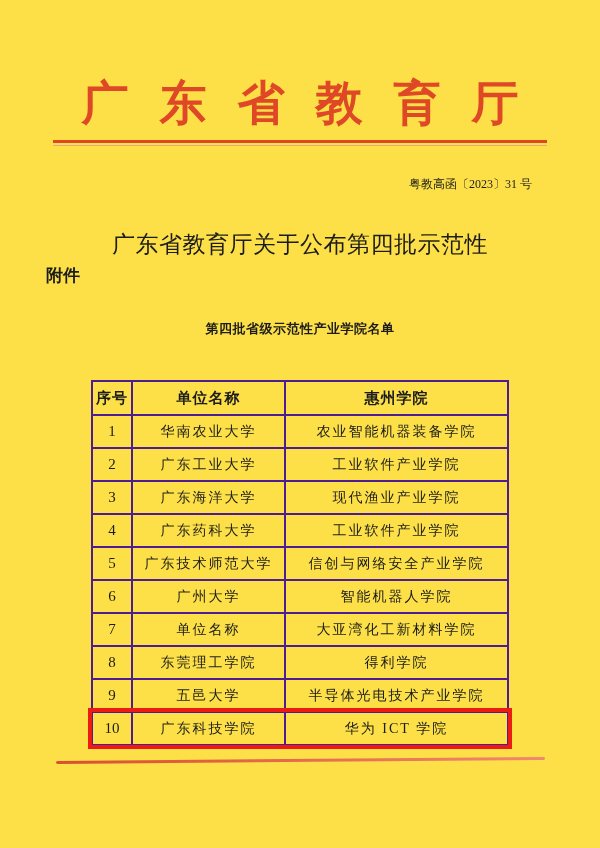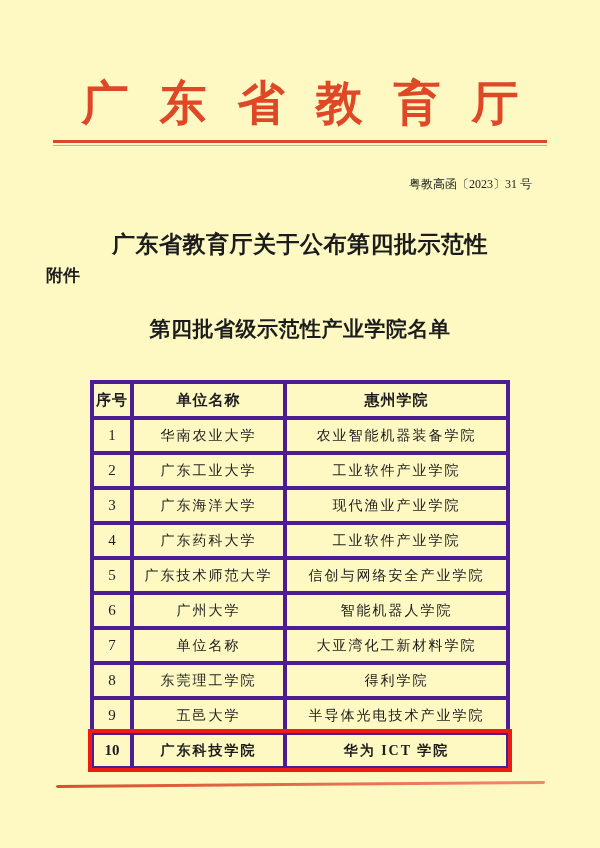--- a/index.html
+++ b/index.html
@@ -6,21 +6,21 @@
     margin: 0;
     padding: 0;
     background: #e9e9e9;
     font-family: "Liberation Serif", "DejaVu Serif", serif;
   }
   .page {
     position: relative;
     width: 600px;
     height: 848px;
     margin: 0 auto;
-    background: #fef9c3;
+    background: #fde047;
     color: var(--text, #1c1c1c);
     overflow: hidden;
   }
   .letterhead {
     margin-top: 76px;
     text-align: center;
     font-size: 47px;
     line-height: 54px;
     font-weight: bold;
     color: var(--letterhead-red, #df4827);
@@ -38,49 +38,49 @@
   .doc-number {
     margin-top: 26px;
     text-align: right;
     padding-right: 68px;
     font-size: 12px;
     line-height: 24px;
   }
   .notice-title {
     margin-top: 30px;
     text-align: center;
-    font-weight: bold;
+    font-weight: normal;
     font-size: 23px;
     line-height: 38px;
     letter-spacing: 0.5px;
   }
   .attachment {
     margin-top: 1px;
     margin-left: 46px;
     font-family: "Liberation Sans", "DejaVu Sans", sans-serif;
     font-weight: bold;
     font-size: 17px;
     line-height: 22px;
   }
   .table-title {
     margin-top: 31px;
     text-align: center;
     font-weight: bold;
-    font-size: 21px;
+    font-size: 13px;
     line-height: 22px;
     letter-spacing: 0.5px;
   }
   table.roster {
     margin: 40px auto 0 auto;
     border-collapse: collapse;
     width: 416px;
     table-layout: fixed;
   }
   table.roster th, table.roster td {
-    border: 4px solid #4c1d95;
+    border: 2px solid #4c1d95;
     text-align: center;
     vertical-align: middle;
     padding: 0;
     overflow: hidden;
   }
   table.roster thead th {
     height: 32px;
     font-family: "Liberation Sans", "DejaVu Sans", sans-serif;
     font-weight: bold;
     font-size: 15px;
@@ -90,21 +90,20 @@
     height: 31px;
     font-size: 14px;
     letter-spacing: 2px;
   }
   table.roster tbody td.num {
     font-size: 15px;
     letter-spacing: 0;
   }
   table.roster tr.highlight {
     outline: 4px solid var(--highlight-red, #ec1c15);
-    font-weight: bold;
   }
   .bottom-rule {
     width: 489px;
     height: 3px;
     margin: 13px 0 0 56px;
     background: linear-gradient(90deg, var(--footer-line-red, #d8502e), #ef8a6b);
     transform: rotate(-0.45deg);
     border-radius: 2px;
   }
 </style>

